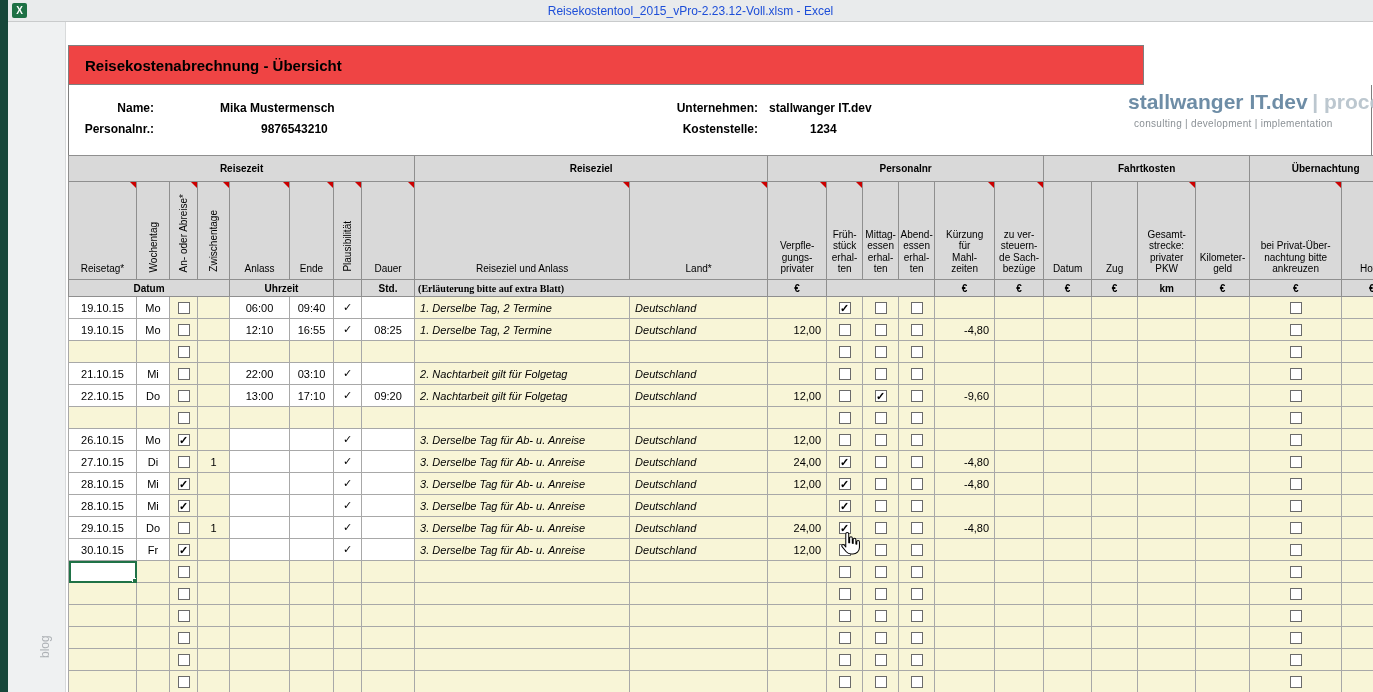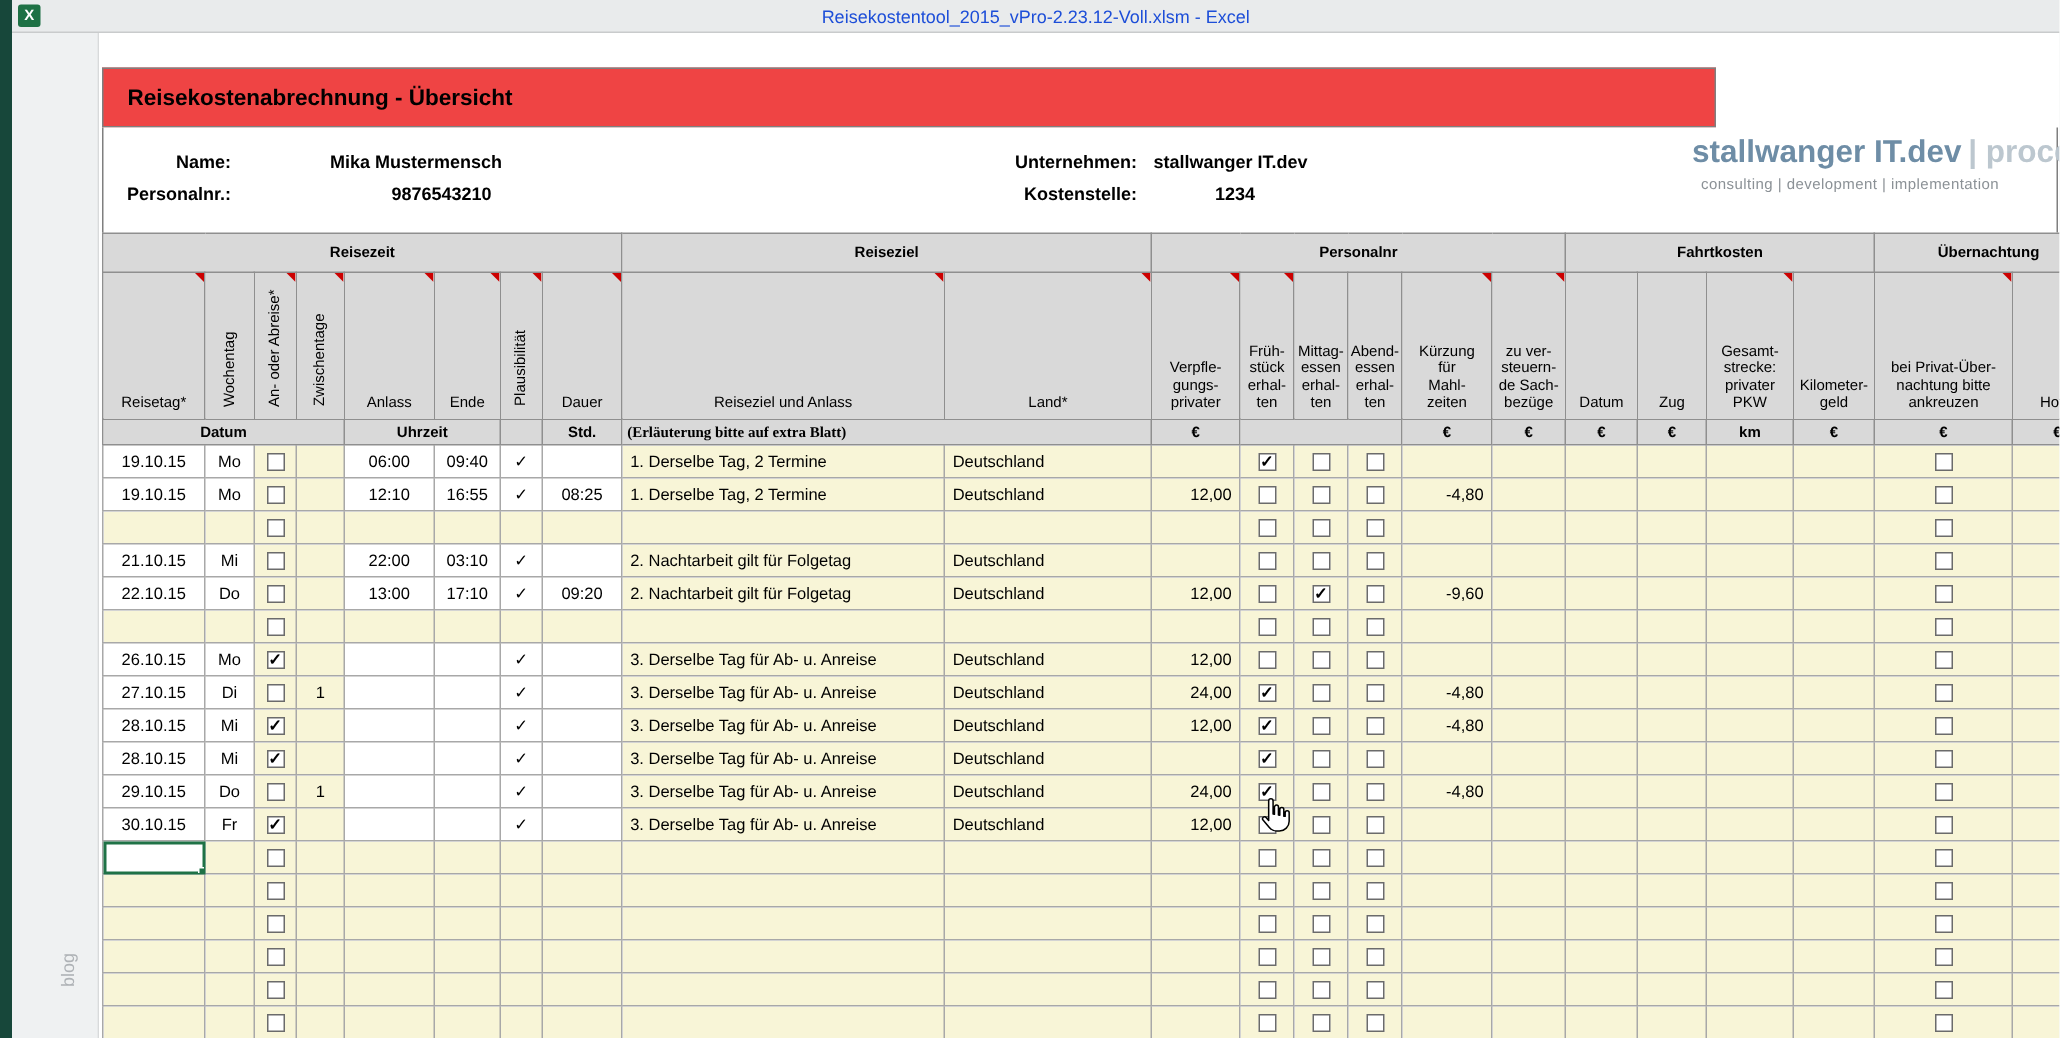--- a/index.html
+++ b/index.html
@@ -41,21 +41,21 @@
   .htext { display:inline-block; white-space:pre-line; font-size:10px; line-height:1.15; }
   .vtext { display:inline-block; writing-mode:vertical-rl; transform:rotate(180deg); font-size:10px; white-space:nowrap; max-height:92px; }
   .tri { position:absolute; top:0; right:0; width:0; height:0; border-top:6px solid #cc0000; border-left:6px solid transparent; }
 
   tr.urow td { height:17px; background:#d9d9d9; border:1px solid #8f8f8f; font-size:10px; font-weight:bold; text-align:center; padding:0 3px; white-space:nowrap; }
 
   tbody tr { height:22px; }
   tbody td { border:1px solid #a8a8a8; font-size:11px; text-align:center; padding:0 3px; white-space:nowrap; }
   td.w { background:#ffffff;margin-top:37px; }
   td.y { background:#f8f5d7; }
-  td.tleft  { text-align:left;  padding-left:5px; }
+  td.tleft  { text-align:left;  padding-left:5px;font-style:italic; }
   td.tright { text-align:right; padding-right:5px; }
 
   .cb { display:inline-block; width:12px; height:12px; border:1px solid #6b6b6b; background:#fff; line-height:11px; font-size:11px; font-weight:bold; text-align:center; vertical-align:middle; }
 
   td.sel { position:relative; background:#ffffff !important; outline:2px solid #1f7246; outline-offset:-2px; }
   .handle { position:absolute; right:-1px; bottom:-1px; width:5px; height:5px; background:#1f7246; border:1px solid #fff; }
 
   .cursor { position:absolute; left:839px; top:531px; width:22px; height:24px; z-index:50; }
 </style>
 </head>

